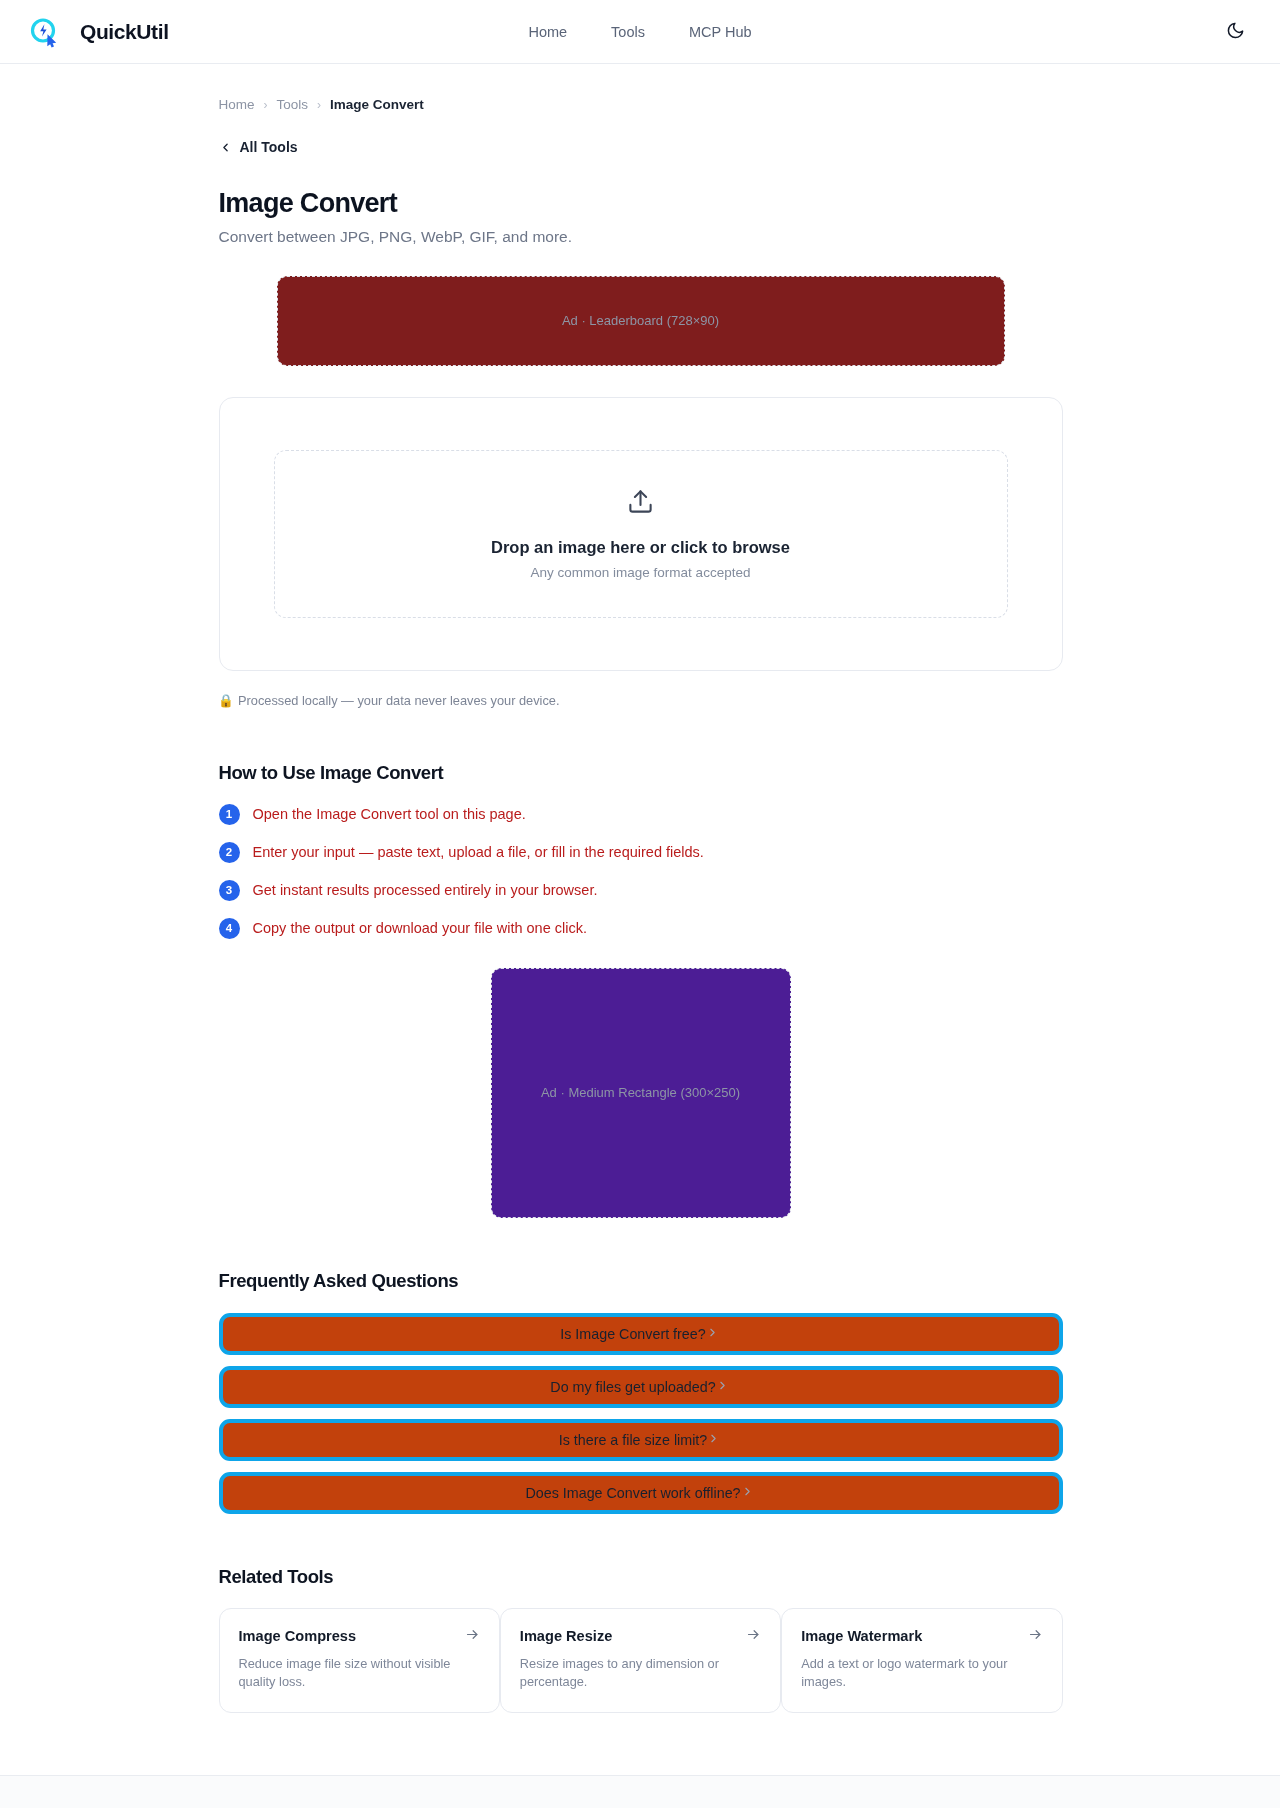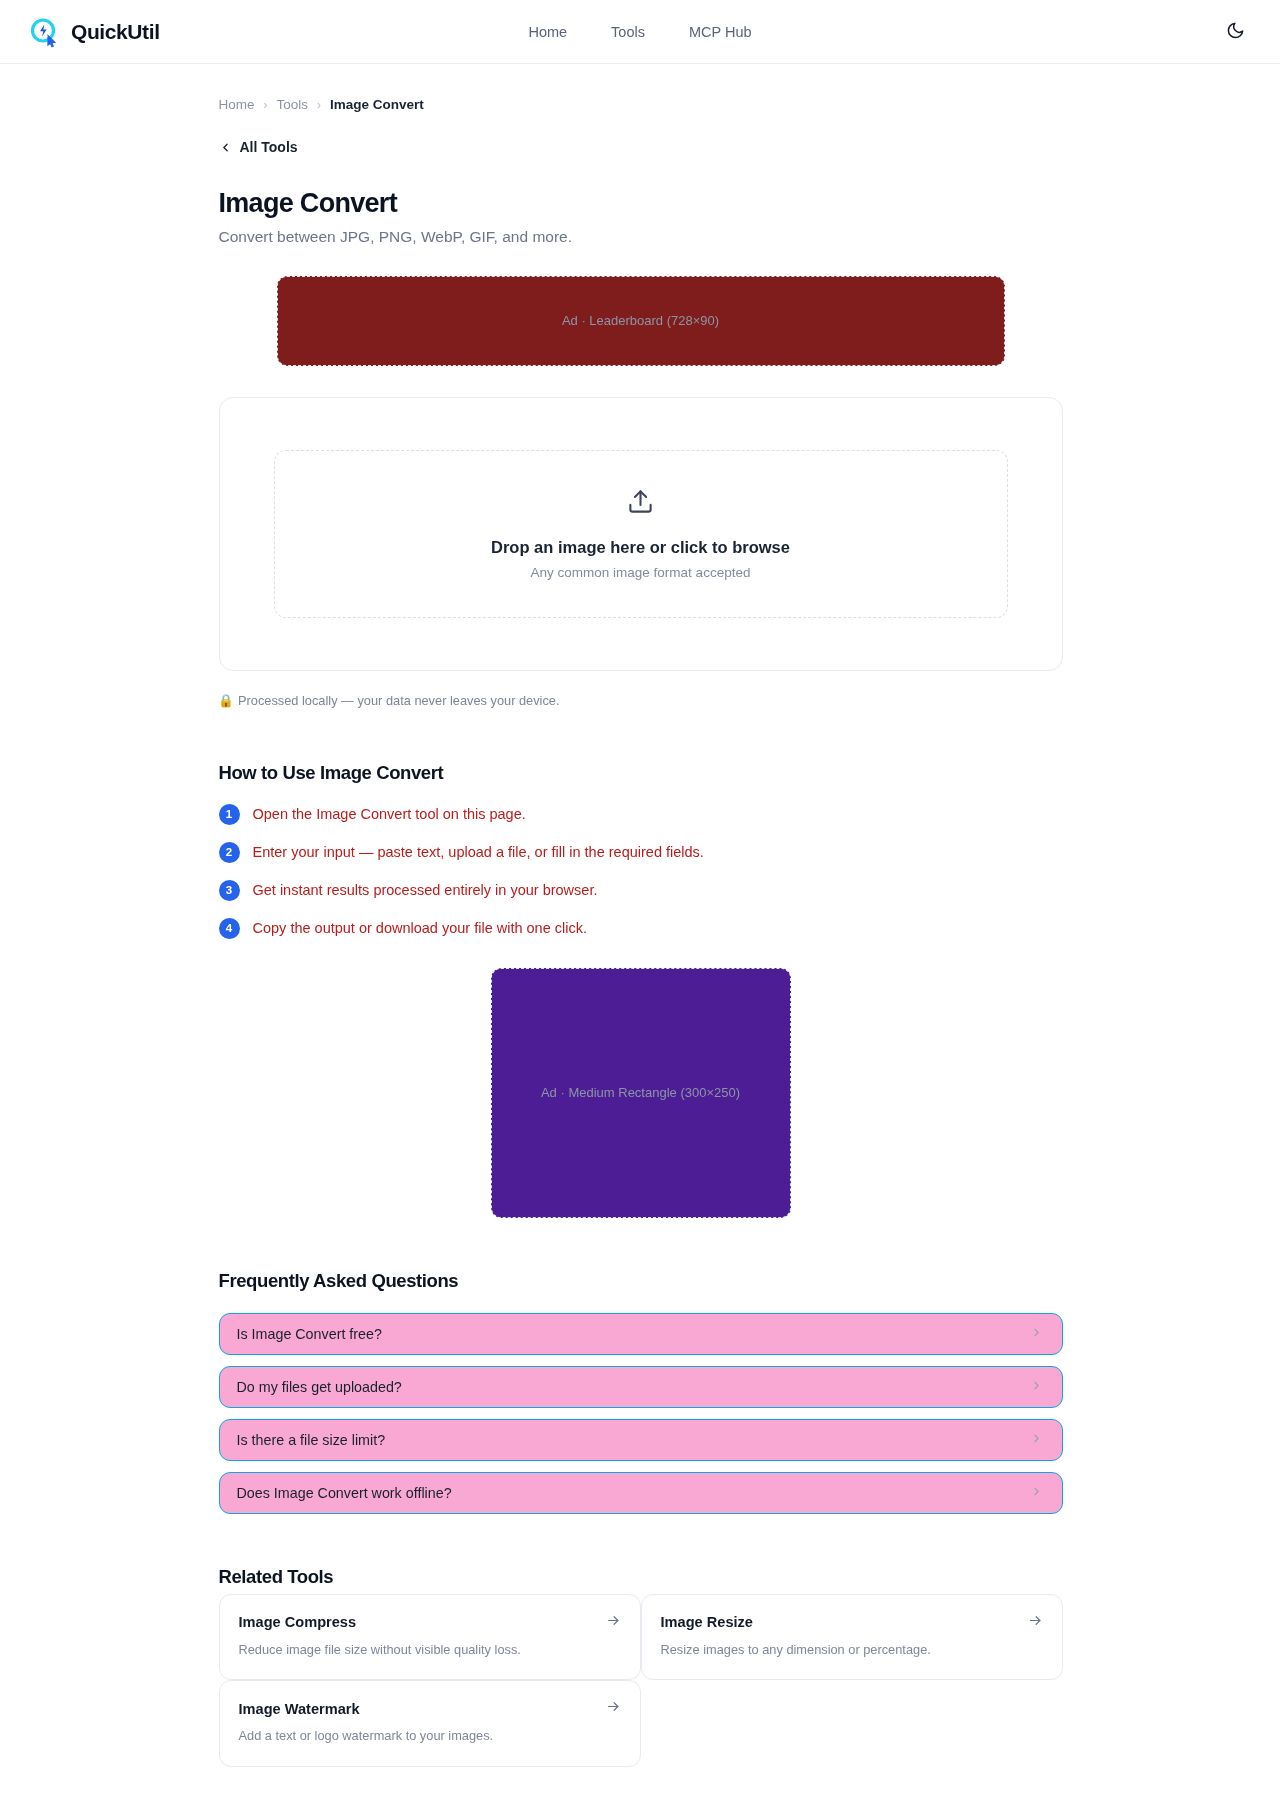--- a/index.html
+++ b/index.html
@@ -14,21 +14,21 @@
   
   .site-header {
     height: 64px;
     border-bottom: 1px solid #e9ecf1;
     display: flex;
     align-items: center;
     padding: 0 28px;
     position: relative;
     background: #fff;
   }
-  .brand { display: flex; align-items: center; gap: 11px; }
+  .brand { display: flex; align-items: center; gap: 20px; }
   .brand-logo { width: 32px; height: 32px; display: block; }
   .brand-name {
     font-size: 21px;
     font-weight: bold;
     letter-spacing: -0.4px;
     color: #0d1321;
   }
   .main-nav {
     position: absolute;
     left: 50%;
@@ -154,38 +154,38 @@
     background: #2563eb; color: #fff;
     font-size: 11.5px; font-weight: bold;
     display: flex; align-items: center; justify-content: center;
   }
   .step-text { font-size: 14.5px; color: #b91c1c; }
 
   
   .faq { margin-top: 52px; }
   .faq-list { margin-top: 21px; }
   .faq-item {
-    border: 1px solid #0ea5e9;
+    border: 4px solid #0ea5e9;
     border-radius: 11px;
-    background: #f9a8d4;
+    background: #c2410c;
     height: 42px;
     display: flex; align-items: center;
-    justify-content: space-between;
+    justify-content: center;
     padding: 0 19px 0 17px;
     margin-bottom: 11px;
     cursor: pointer;
   }
   .faq-q { font-size: 14.3px; color: #18202e; }
 
   
   .related { margin-top: 52px; padding-bottom: 62px; }
   .related-grid {
-    margin-top: 6px;
+    margin-top: 20px;
     display: grid;
-    grid-template-columns: repeat(2, 1fr);
+    grid-template-columns: repeat(3, 1fr);
   }
   .related-card {
     border: 1px solid #e7eaf0;
     border-radius: 12px;
     background: #fff;
     padding: 18px 19px 20px;
     cursor: pointer;
   }
   .rc-top {
     display: flex; align-items: center; justify-content: space-between;

